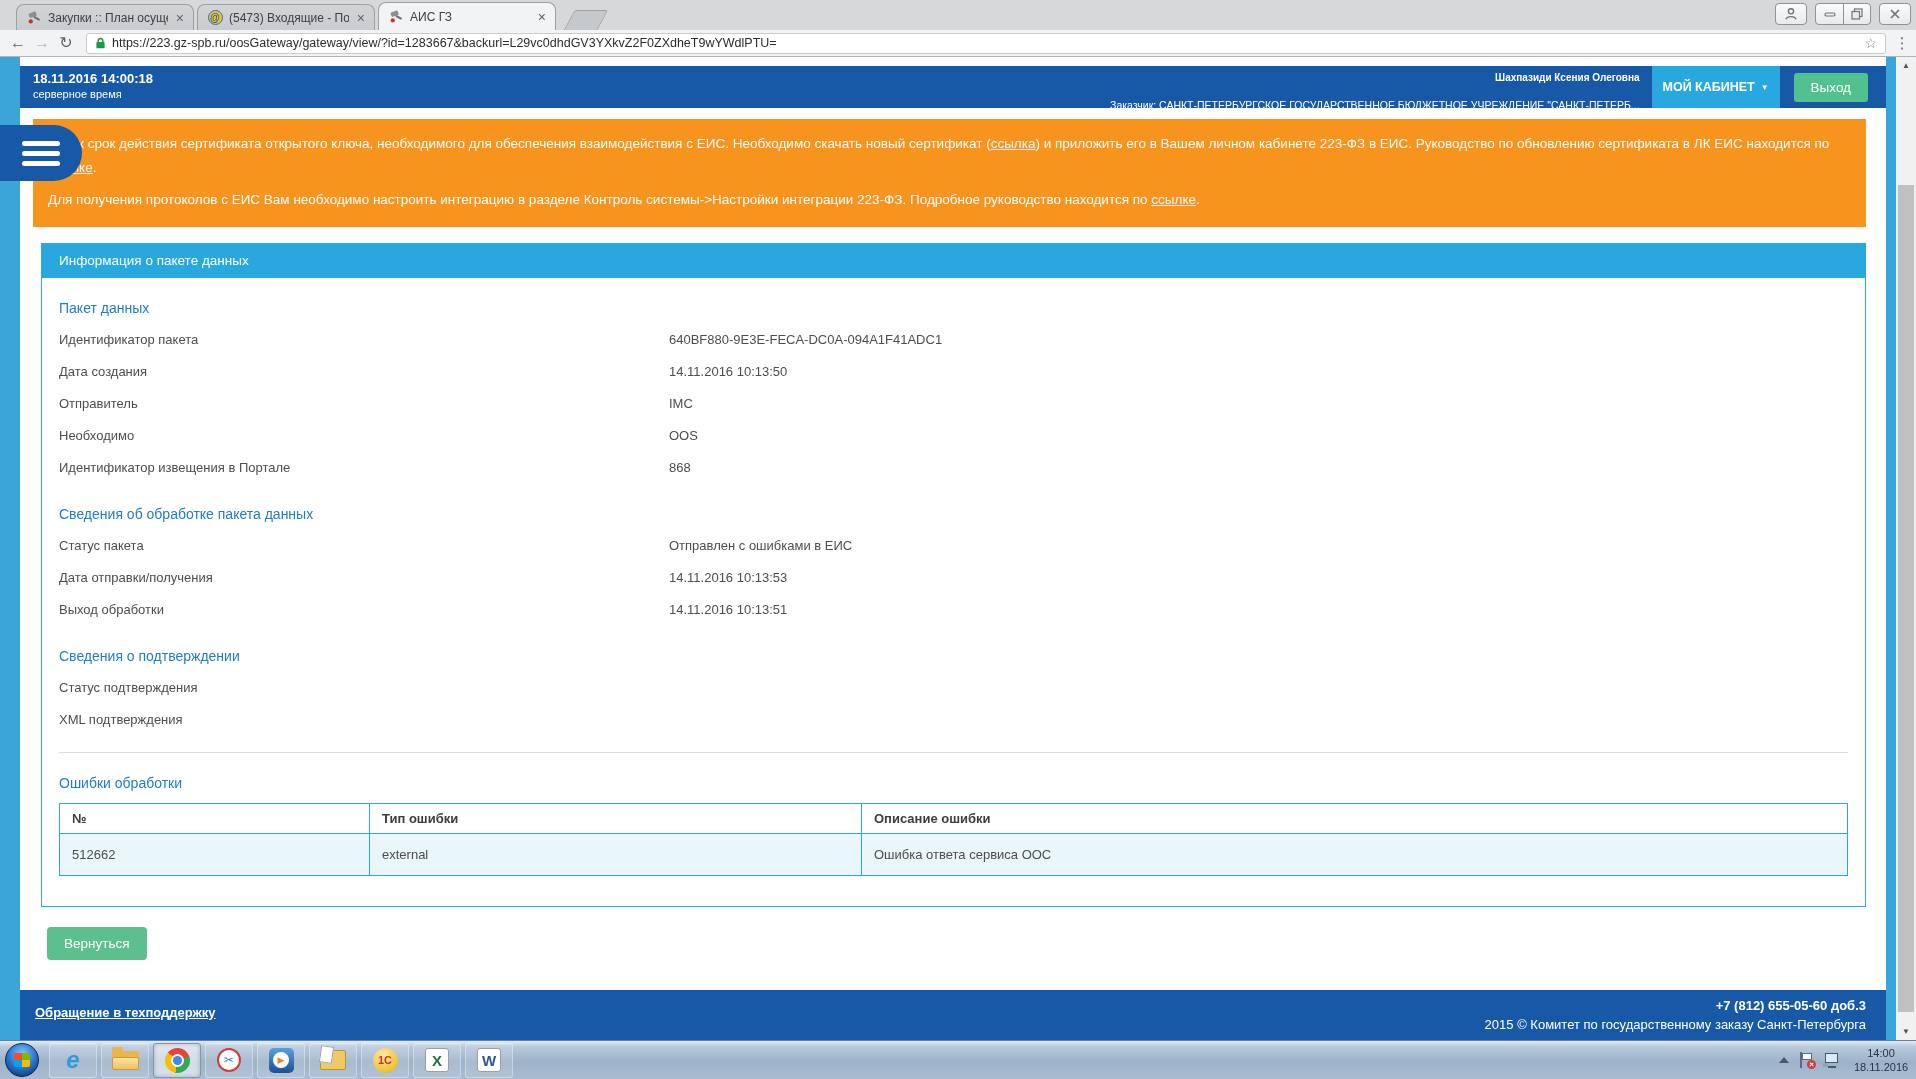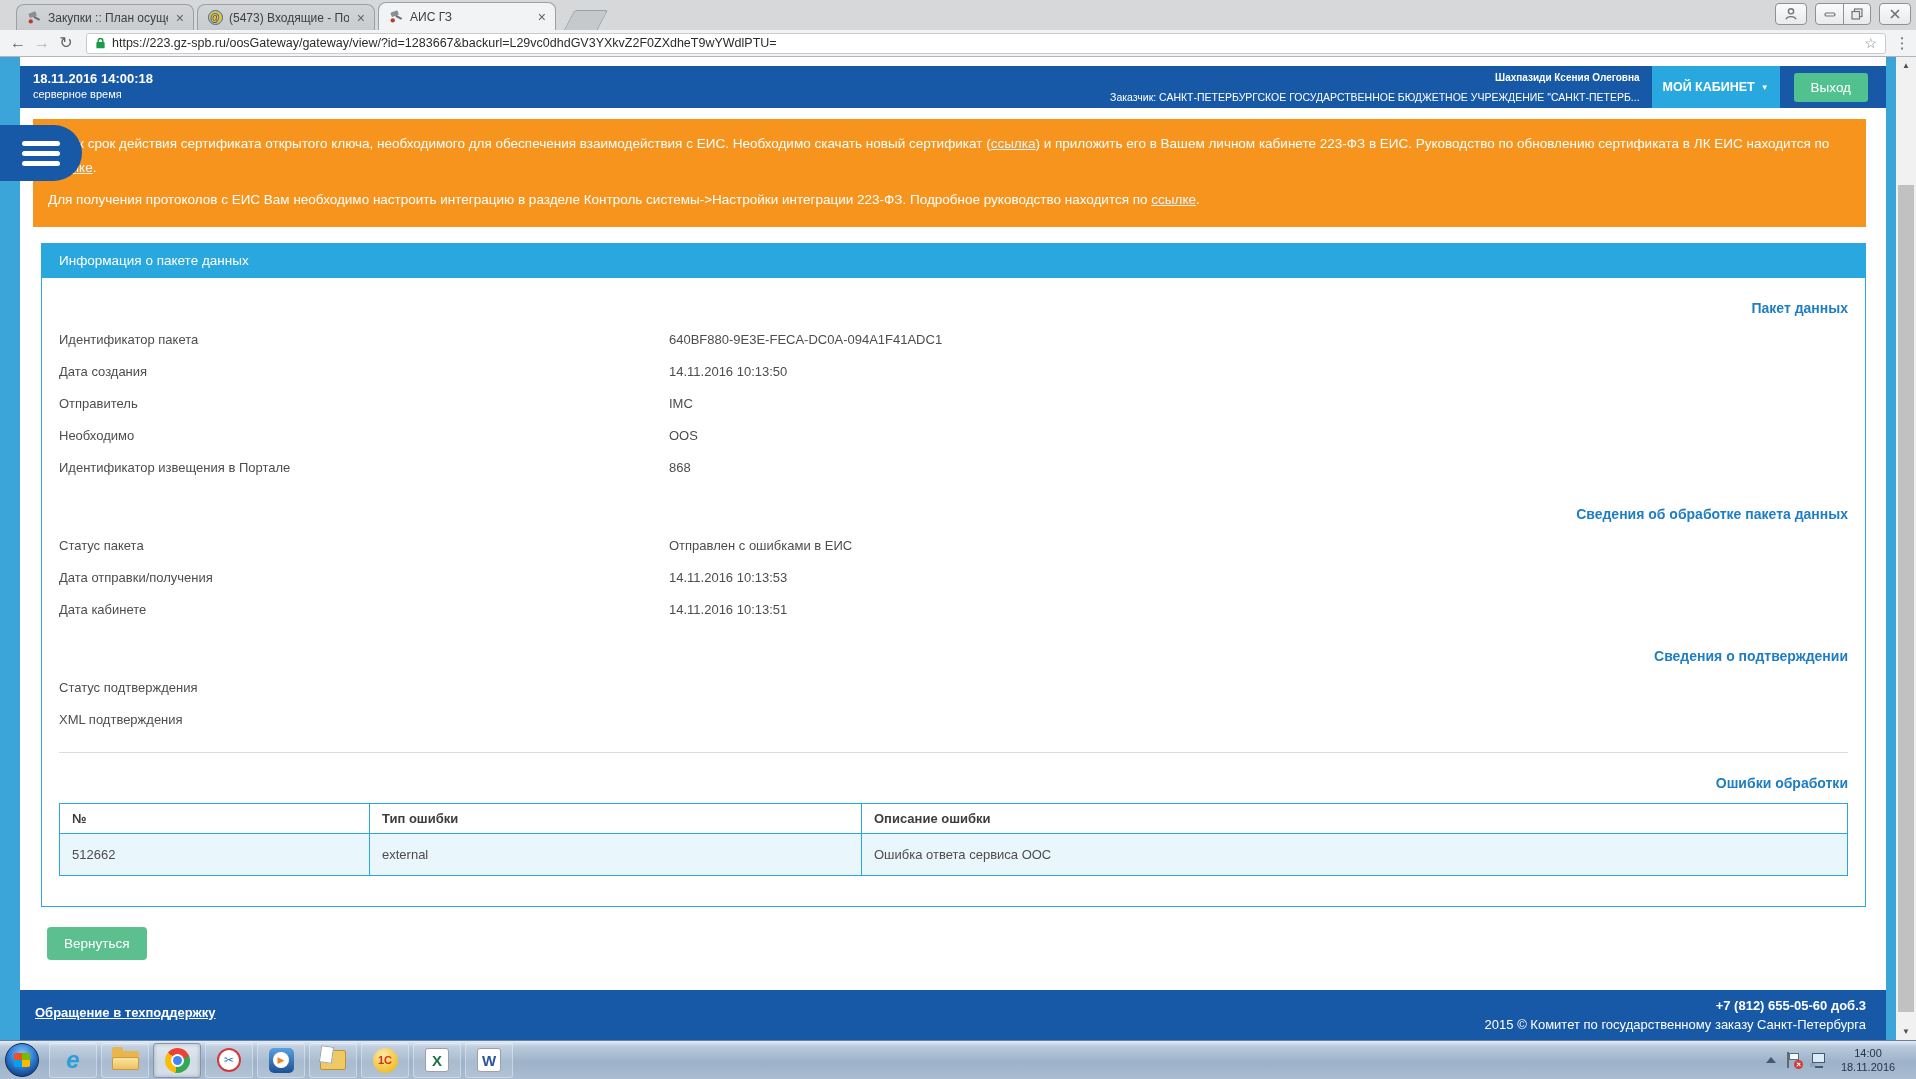--- a/index.html
+++ b/index.html
@@ -41,41 +41,41 @@
   .page { position:absolute; top:57px; bottom:39px; left:0; right:0; background:#3ba4d9; overflow:hidden; }
   .content { position:absolute; left:20px; top:0; bottom:0; width:1866px; background:#fff; }
 
   .site-header { margin-top:9px; height:42px; background:#1759a6; display:flex; color:#fff; }
   .sh-left { padding:5px 0 0 13px; }
   .sh-datetime { font-size:13px; font-weight:bold; }
   .sh-server { font-size:11px; margin-top:2px; }
   .sh-right { margin-left:auto; display:flex; align-items:stretch; }
   .sh-user { text-align:right; padding:6px 12px 0 0; }
   .sh-username { font-size:10px; font-weight:bold; }
-  .sh-customer { font-size:10.5px; margin-top:8px; }
+  .sh-customer { font-size:10.5px; margin-top:16px; }
   .cabinet-btn { width:128px; background:#29a8e0; display:flex; align-items:center; justify-content:center; gap:6px;
                  font-size:12.5px; font-weight:bold; cursor:default;text-align:center; }
   .cabinet-caret { font-size:8px; }
   .exit-btn { align-self:center; margin:0 18px 0 14px; background:#52c190; border:none; color:#fff;
               font-size:13.5px; padding:7px 17px; border-radius:3px; font-family:inherit; }
 
   .banner { margin:11px 20px 0 13px; background:#f7941e; color:#fff; padding:13px 15px 15px; font-size:13.5px; line-height:1.75; }
   .banner a { color:#e9f4fd; text-decoration:underline; cursor:pointer; }
   .banner p + p { margin-top:9px; }
 
   .hamburger { position:absolute; left:-30px; top:68px; width:112px; height:56px; background:#1759a6;
                border-radius:0 28px 28px 0; z-index:5; display:flex; align-items:center; justify-content:flex-end;
                padding-right:22px; }
   .ham-lines { display:flex; flex-direction:column; gap:5px; }
   .ham-lines span { display:block; width:38px; height:5px; background:#fff; border-radius:3px; }
 
   .panel { margin:16px 20px 0 21px; border:1px solid #29a8e0; }
   .panel-header { background:#29a8e0; color:#fff; height:34px; line-height:34px; padding-left:17px; font-size:13.5px; }
   .panel-body { padding:0 17px 30px; }
-  .section-heading { color:#1f7dc2; font-weight:bold; font-size:14px; margin-top:22px;text-align:right; }
+  .section-heading { color:#1f7dc2; font-weight:normal; font-size:14px; margin-top:22px; }
   .section-heading + .info-row { margin-top:8px; }
   .info-row { display:flex; font-size:13px; color:#4d4d4d; padding:8.5px 0; }
   .info-label { width:610px; flex:none; }
   .panel-hr { border:none; border-top:1px solid #dcdcdc; margin-top:16px; }
 
   .err-table { width:100%; border-collapse:collapse; margin-top:12px; font-size:13px; color:#4d4d4d; table-layout:fixed; }
   .err-table th { border:1px solid #29a8e0; text-align:left; font-weight:bold; color:#3d3d3d; padding:7px 12px; background:#fff; }
   .err-table td { border:1px solid #29a8e0; background:#e9f6fc; padding:13px 12px; }
   .col-num { width:310px; } .col-type { width:492px; }
 
@@ -126,21 +126,21 @@
   .icon-doctool { position:relative; width:26px; height:20px; }
   .icon-doctool .fold { position:absolute; inset:0; background:#efc964; border-radius:2px; border:1px solid #bb9234; }
   .icon-doctool .page { position:absolute; right:1px; top:-4px; width:13px; height:17px; background:#fff;
                         border:1px solid #9aa0a6; transform:rotate(8deg); }
   .icon-1c { width:25px; height:25px; border-radius:50%; background:radial-gradient(circle at 40% 30%, #ffe9a8, #f2c231 70%, #d9a51a);
              color:#d2311b; font-weight:bold; font-size:11px; display:flex; align-items:center; justify-content:center; }
   .icon-office { width:24px; height:24px; background:#fff; border:1px solid #9aa0a6; border-radius:3px;
                  display:flex; align-items:center; justify-content:center; font-weight:bold; font-size:15px; }
   .icon-excel { color:#1e7145; } .icon-word { color:#2b579a; }
 
-  .tray { margin-left:auto; display:flex; align-items:center; gap:9px; padding-right:17px; }
+  .tray { margin-left:auto; display:flex; align-items:center; gap:9px; padding-right:4px; }
   .tray-chevron { width:0; height:0; border-left:5px solid transparent; border-right:5px solid transparent;
                   border-bottom:6px solid #46596e; }
   .tray-flag { position:relative; width:16px; height:16px; }
   .tray-flag .pole { position:absolute; left:2px; top:0; width:2px; height:16px; background:#5a6b80; }
   .tray-flag .cloth { position:absolute; left:4px; top:1px; width:10px; height:7px; background:#f7fafc; border:1px solid #5a6b80; }
   .tray-flag .badge { position:absolute; right:-2px; bottom:-1px; width:9px; height:9px; border-radius:50%; background:#d23b3b; }
   .tray-flag .badge::before, .tray-flag .badge::after { content:""; position:absolute; left:1.8px; top:3.8px; width:5.4px; height:1.4px; background:#fff; }
   .tray-flag .badge::before { transform:rotate(45deg); } .tray-flag .badge::after { transform:rotate(-45deg); }
   .tray-net { position:relative; width:18px; height:15px; }
   .tray-net .scr { position:absolute; left:2px; top:0; width:13px; height:10px; background:#dcebf8; border:1.5px solid #46596e; }
@@ -285,21 +285,21 @@
         <div class="section-heading">Сведения об обработке пакета данных</div>
         <div class="info-row">
           <div class="info-label">Статус пакета</div>
           <div class="info-value">Отправлен с ошибками в ЕИС</div>
         </div>
         <div class="info-row">
           <div class="info-label">Дата отправки/получения</div>
           <div class="info-value">14.11.2016 10:13:53</div>
         </div>
         <div class="info-row">
-          <div class="info-label">Дата кабинете</div>
+          <div class="info-label">Выход обработки</div>
           <div class="info-value">14.11.2016 10:13:51</div>
         </div>
 
         <div class="section-heading">Сведения о подтверждении</div>
         <div class="info-row">
           <div class="info-label">Статус подтверждения</div>
           <div class="info-value"></div>
         </div>
         <div class="info-row">
           <div class="info-label">XML подтверждения</div>

